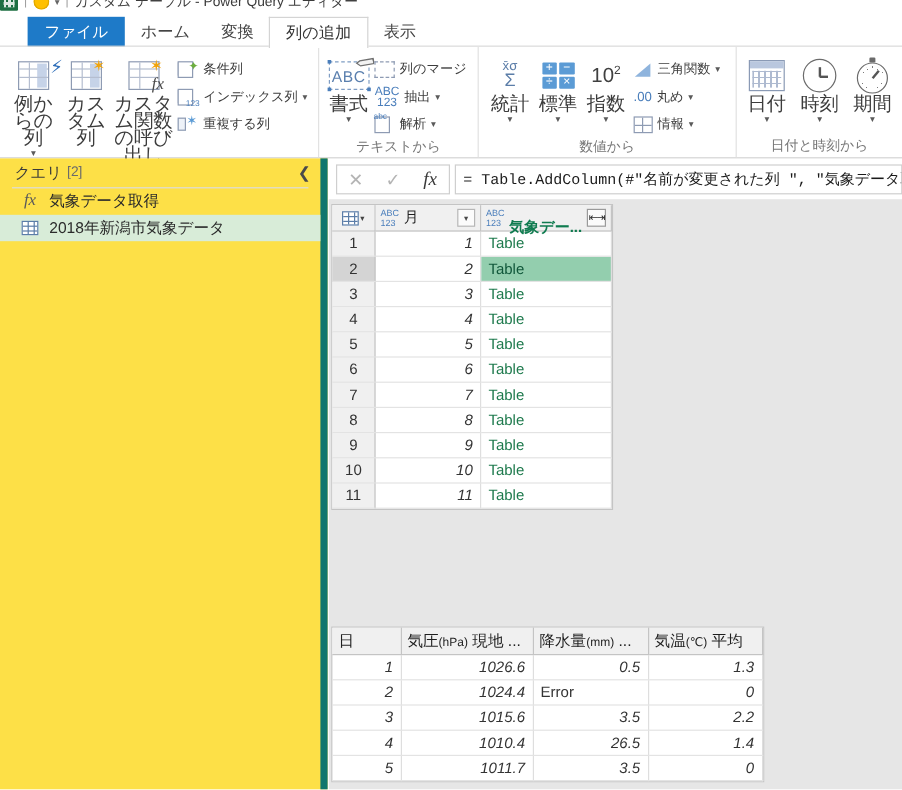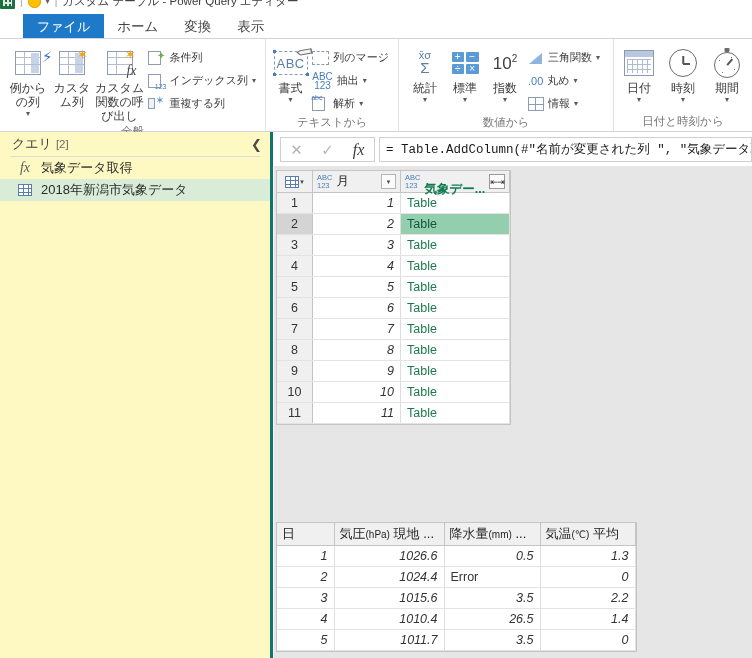--- a/index.html
+++ b/index.html
@@ -86,21 +86,21 @@
     padding-top: 1px; white-space: nowrap;
   }
 
   
   .bigbtn {
     width: 56px; display: flex; flex-direction: column; align-items: center;
     padding-top: 3px; cursor: default;
   }
   .bigbtn .ico { height: 34px; display: flex; align-items: center; justify-content: center; }
   .bigbtn .lbl {
-    font-size: 12px; color: #3c3c3c; line-height: 14px; text-align: center;
+    font-size: 16px; color: #3c3c3c; line-height: 14px; text-align: center;
     margin-top: 1px; white-space: pre-line;
   }
   .bigbtn.narrow { width: 40px; }
   .caret { font-size: 8px; color: #5a5a5a; }
 
   
   .smallcol { display: flex; flex-direction: column; justify-content: center;
               padding-top: 4px; gap: 2px; }
   .smallbtn {
     display: flex; align-items: center; gap: 4px; height: 21px;
@@ -211,21 +211,21 @@
                      background: #555; transform-origin: bottom center;
                      transform: translate(-50%,-100%) rotate(40deg); }
   .timer-ico .ticks { position: absolute; inset: 2px; border-radius: 50%;
      background: repeating-conic-gradient(#7a7a7a 0 2deg, transparent 2deg 30deg);
      -webkit-mask: radial-gradient(circle, transparent 0 8px, #000 8px);
      mask: radial-gradient(circle, transparent 0 8px, #000 8px); }
 
   
   .leftpane {
     position: absolute; left: 0; top: 132px; width: 273px; bottom: 0;
-    background: #fef9c3; border-right: 3px solid #0f766e;
+    background: #fde047; border-right: 6px solid #0f766e;
   }
   .qhdr {
     display: flex; align-items: center; height: 24px; padding: 0 8px 0 12px;
   }
   .qhdr .t1 { font-size: 13px; color: #3a3a3a; }
   .qhdr .t2 { font-size: 11.5px; color: #6b6b6b; margin-left: 4px; }
   .qhdr .chev { margin-left: auto; font-size: 13px; color: #4a4a4a; cursor: default; }
   .qhdr-rule { margin: 0 10px; height: 1px; background: #dcdcdc; }
   .qitem {
     display: flex; align-items: center; gap: 9px; height: 22px;
@@ -358,20 +358,21 @@
       <span class="qa-sep">|</span>
       <span class="title-text">カスタム テーブル - Power Query エディター</span>
     </div>
   </div>
 
   <div class="tabstrip">
     <div class="tabs">
       <div class="tab file">ファイル</div>
       <div class="tab">ホーム</div>
       <div class="tab">変換</div>
+      <div class="tab active">列の追加</div>
       <div class="tab">表示</div>
     </div>
     <div class="tabstrip-rule"></div>
   </div>
 
   <div class="ribbon">
 
     <div class="rgroup" style="width:265px;">
       <div class="rgroup-body">
         <div class="bigbtn">

